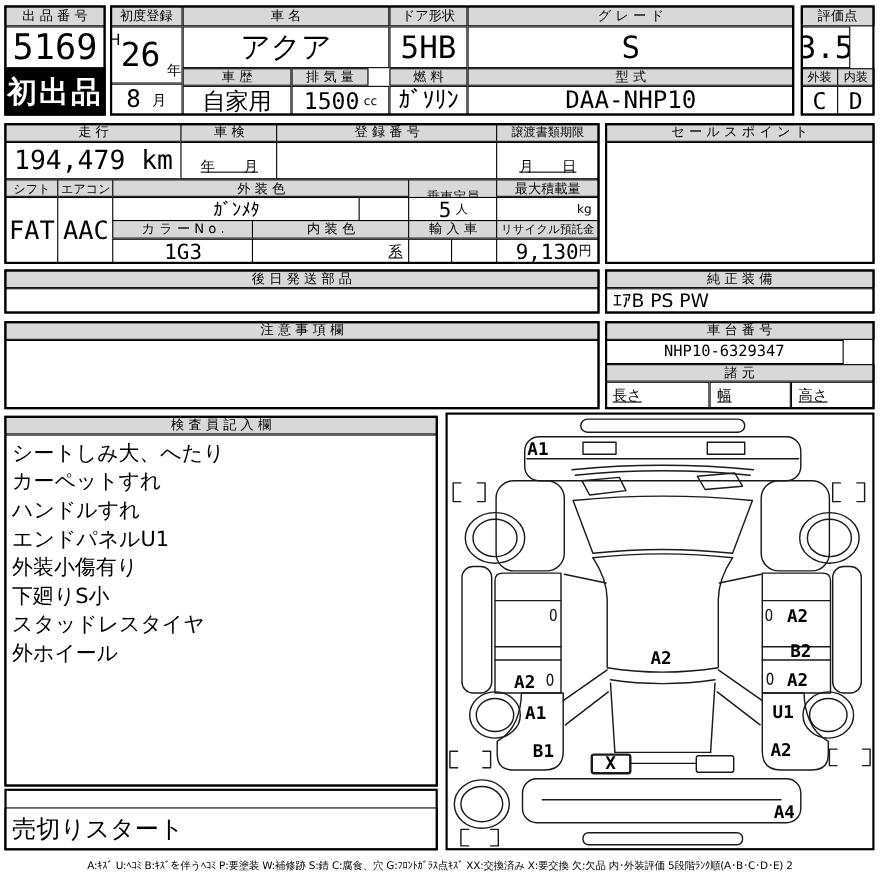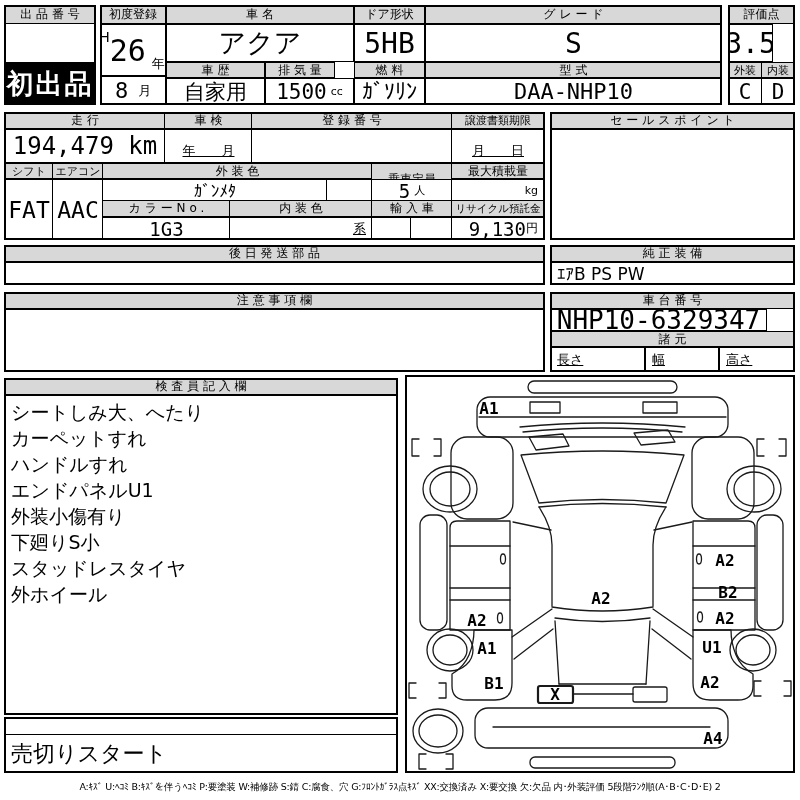--- a/index.html
+++ b/index.html
@@ -34,20 +34,21 @@
   .legend { position:absolute; left:3px; top:781px; width:794px; font-size:9.5px; letter-spacing:-0.2px; white-space:nowrap;text-align:center; }
   .unit { font-size:11px; margin-left:4px; }
   .smalltxt { font-size:13px;text-decoration:underline; }
 </style>
 </head>
 <body>
 
 <div id="sheet">
 
   <div class="cell hdr" style="left:4px;top:5px;width:92px;height:19px">出 品 番 号</div>
+  <div class="cell mono" style="left:4px;top:24px;width:92px;height:38px;font-size:32px">5169</div>
   <div class="cell badge" style="left:4px;top:62px;width:92px;height:43px">初出品</div>
   <div class="frame" style="left:4px;top:5px;width:92px;height:100px"></div>
 
   <div class="cell hdr" style="left:100px;top:5px;width:66px;height:19px">初度登録</div>
   <div class="cell" style="left:100px;top:24px;width:66px;height:52px">
     <span style="font-size:14px;align-self:flex-start;margin-top:4px">H</span>
       <span class="mono" style="font-size:30px">26</span>
       <span style="font-size:13px;align-self:flex-end;margin:0 2px 2px 6px">年</span>
   </div>
   <div class="cell" style="left:100px;top:76px;width:66px;height:29px">
@@ -128,21 +129,21 @@
   <div class="cell" style="left:4px;top:262px;width:541px;height:23px"></div>
   <div class="frame" style="left:4px;top:245px;width:541px;height:40px"></div>
   <div class="cell left" style="left:550px;top:262px;width:245px;height:23px;font-size:17px">ｴｱB PS PW</div>
   <div class="cell hdr" style="left:550px;top:245px;width:245px;height:17px">純 正 装 備</div>
   <div class="frame" style="left:550px;top:245px;width:245px;height:40px"></div>
 
   <div class="cell hdr" style="left:4px;top:292px;width:541px;height:17px">注 意 事 項 欄</div>
   <div class="cell" style="left:4px;top:309px;width:541px;height:63px"></div>
   <div class="frame" style="left:4px;top:292px;width:541px;height:80px"></div>
   <div class="cell hdr" style="left:550px;top:292px;width:245px;height:17px">車 台 番 号</div>
-  <div class="cell mono" style="left:550px;top:309px;width:217px;height:22px;font-size:26px">NHP10-6329347</div>
+  <div class="cell mono" style="left:550px;top:309px;width:217px;height:22px;font-size:14px">NHP10-6329347</div>
   <div class="cell hdr" style="left:550px;top:331px;width:245px;height:16px">諸 元</div>
   <div class="cell left smalltxt" style="left:550px;top:347px;width:95px;height:25px">長さ</div>
   <div class="cell left smalltxt" style="left:645px;top:347px;width:74px;height:25px">幅</div>
   <div class="cell left smalltxt" style="left:719px;top:347px;width:76px;height:25px">高さ</div>
   <div class="frame" style="left:550px;top:292px;width:245px;height:80px"></div>
 
   <div class="cell hdr" style="left:4px;top:378px;width:394px;height:17px">検 査 員 記 入 欄</div>
   <div class="cell notes" style="left:4px;top:395px;width:394px;height:320px" id="inspector-notes">
       <div>シートしみ大、へたり</div>
       <div>カーペットすれ</div>

